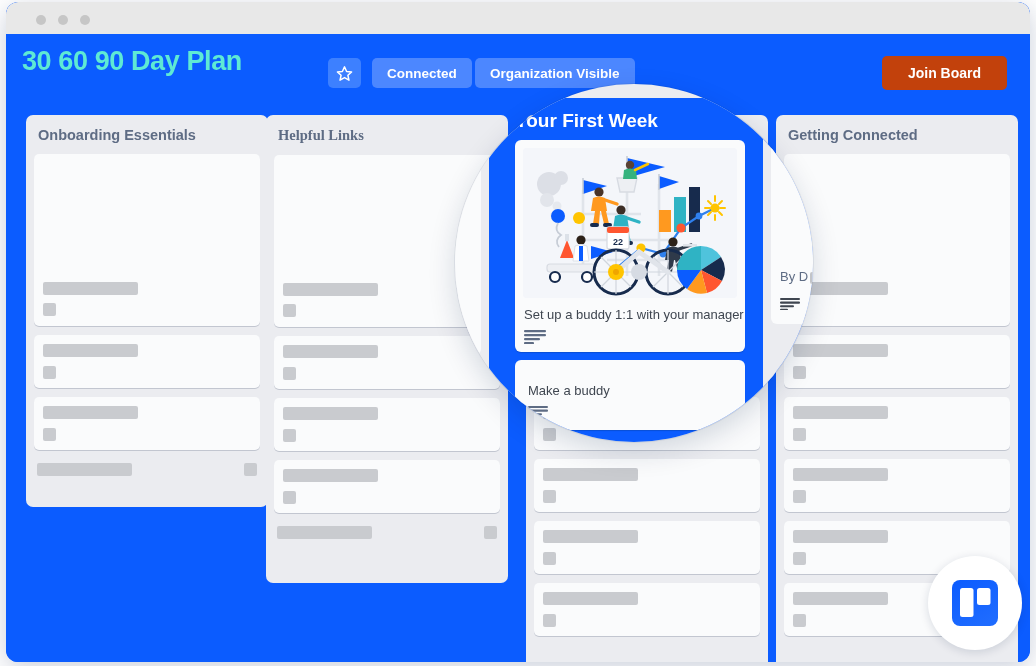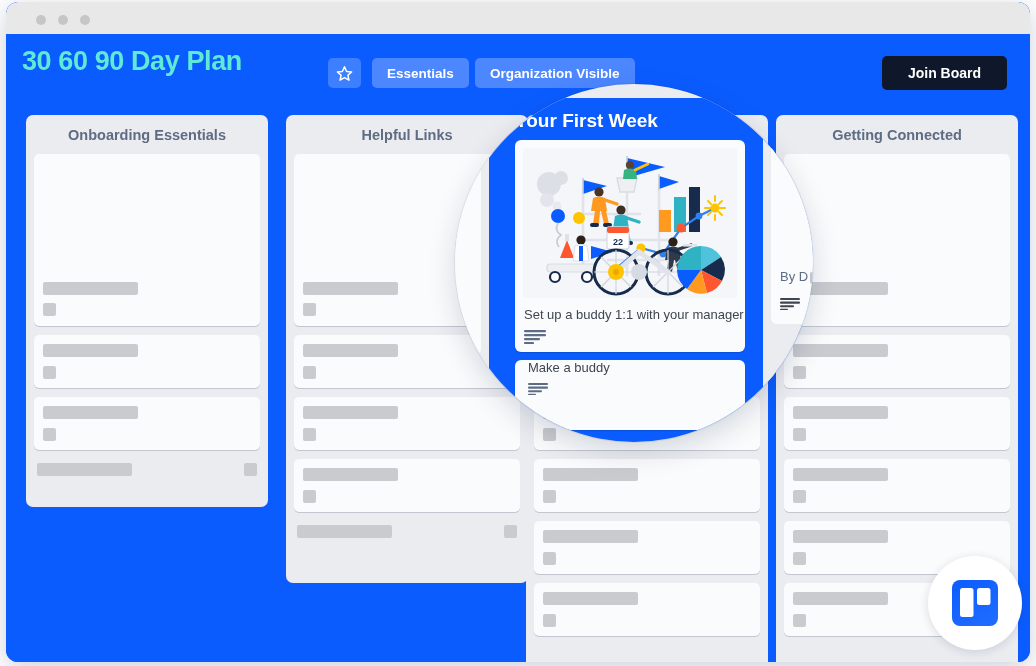--- a/index.html
+++ b/index.html
@@ -73,39 +73,38 @@
   .avatar.a1 { left: 0; }
   .avatar.a2 { left: 24px; }
   .avatar.a3 {
     left: 48px; background: #ffffff; border-color: #ffffff;
     display: flex; align-items: center; justify-content: center;
     font-size: 11px; font-weight: 700; color: #3b4350;
   }
   #join-board {
     position: absolute; right: 23px; top: 22px;
     width: 125px; height: 34px; border-radius: 5px;
-    background: #0f172a; color: #fff;
+    background: #c2410c; color: #fff;
     font-size: 14px; font-weight: 700;
     display: flex; align-items: center; justify-content: center;
     cursor: pointer; border: none;
     font-family: "Liberation Sans", sans-serif;
   }
 
   
   #lists {
     position: absolute; left: 0; top: 60px; width: 100%; bottom: 0;
   }
   .list {
     position: absolute; top: 21px; width: 242px;
     background: #EBECF0; border-radius: 7px;
     padding: 9px 8px 0 8px;
-    text-align: center;
   }
   .list.l1 { left: 20px;  height: 392px; }
-  .list.l2 { left: 280px; height: 468px; }
+  .list.l2 { left: 260px; height: 468px; font-family: Liberation Serif, serif; }
   .list.l3 { left: 520px; height: 560px; }
   .list.l4 { left: 770px; height: 560px; }
 
   .list-title {
     font-size: 14.5px; font-weight: 700; color: #5E6C84;
     padding: 3px 4px 11px 4px; white-space: nowrap;
   }
 
   .card {
     background: #FAFBFC; border-radius: 5px;
@@ -145,21 +144,21 @@
     position: absolute; left: 70px; top: 32px;
     font-size: 19px; font-weight: 700; color: #ffffff;
     white-space: nowrap;
   }
   .mag-card {
     position: absolute; left: 70px; width: 230px;
     background: #FAFBFC; border-radius: 6px;
     box-shadow: 0 1px 1px rgba(9,30,66,.22);
   }
   #mag-card-1 { top: 62px; height: 212px; padding: 8px; text-align: center; }
-  #mag-card-2 { top: 282px; height: 70px; padding: 0 12px; }
+  #mag-card-2 { top: 282px; height: 70px; padding: 23px 12px; }
 
   #illus {
     width: 214px; height: 150px; border-radius: 4px;
     background: #F4F6FA; display: block;
   }
   .mag-card-text {
     font-size: 13px; color: #3F4650; font-weight: 500;
     margin-top: 9px; margin-left: 1px; white-space: nowrap;
   }
   .desc-icon { margin-top: 8px; margin-left: 1px; display: block; }
@@ -224,21 +223,21 @@
     <div id="board-header">
 
       <div id="board-title">30 60 90 Day Plan</div>
 
       <button id="star-btn">
         <svg width="17" height="17" viewBox="0 0 24 24" fill="none" stroke="#ffffff" stroke-width="2.1" stroke-linejoin="round">
           <polygon points="12,2.6 15,9.1 22,9.8 16.8,14.5 18.3,21.4 12,17.8 5.7,21.4 7.2,14.5 2,9.8 9,9.1"></polygon>
         </svg>
       </button>
 
-      <button class="hdr-badge" id="badge-onboarding">Essentials</button>
+      <button class="hdr-badge" id="badge-onboarding">Connected</button>
 
       <button class="hdr-badge" id="badge-org">Organization Visible</button>
 
       <div id="members">
         <div class="avatar a1">
           <svg width="30" height="30" viewBox="0 0 30 30">
             <rect width="30" height="30" fill="#2E7D32"></rect>
             <circle cx="15" cy="24" r="11" fill="#3E4A56"></circle>
             <ellipse cx="15" cy="13" rx="7.5" ry="9" fill="#C98C63"></ellipse>
             <path d="M7 10 Q15 1 23 10 Q23 5 15 4 Q7 5 7 10" fill="#24180F"></path>

